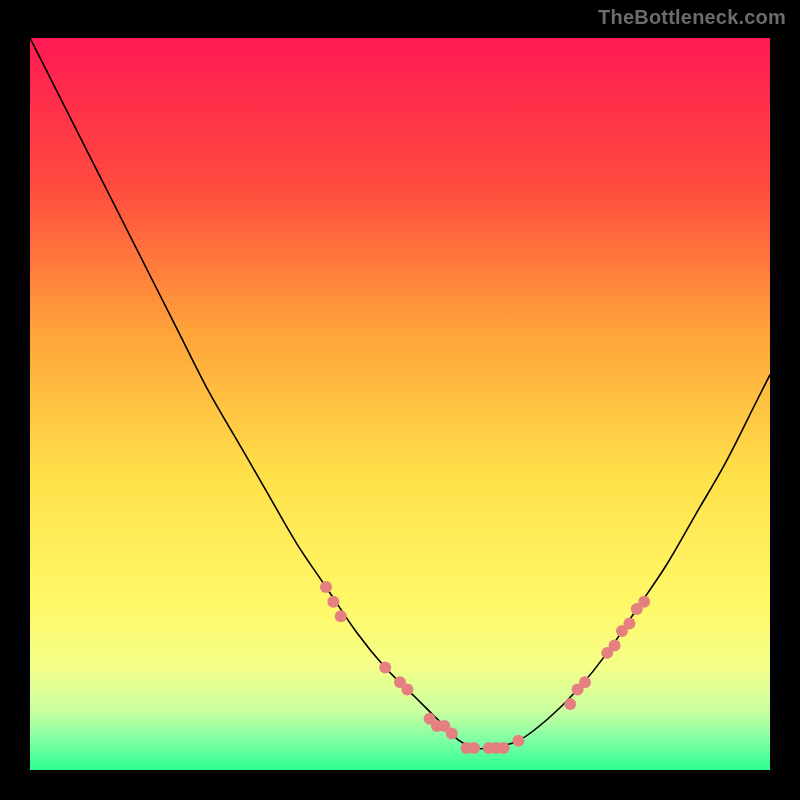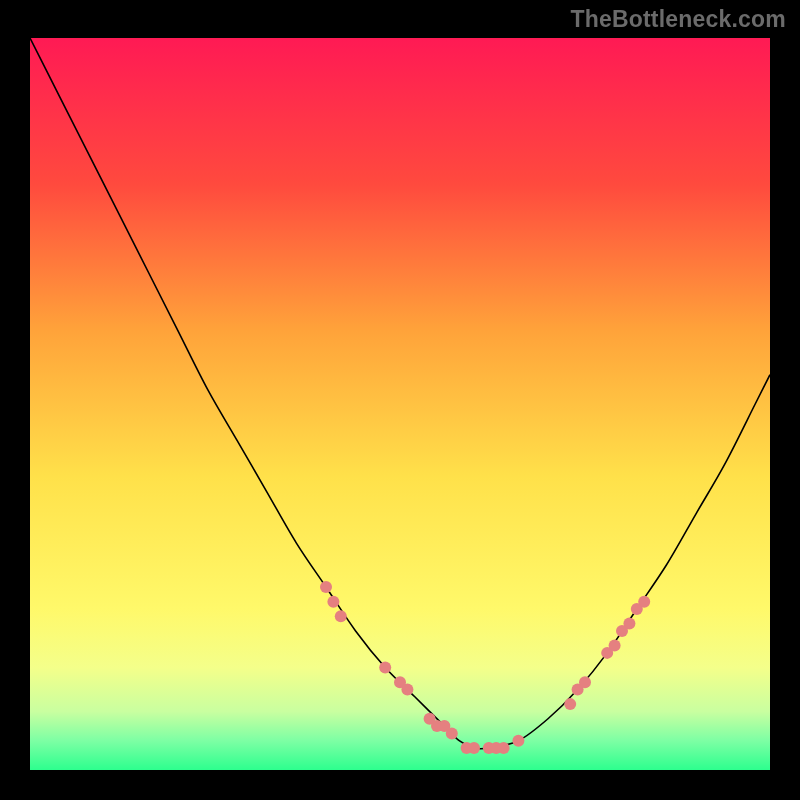--- a/index.html
+++ b/index.html
@@ -15,21 +15,21 @@
     position: relative;
     width: 800px;
     height: 800px;
     background: #000;
   }
   .watermark {
     position: absolute;
     top: 6px;
     right: 14px;
     color: #6b6b6b;
-    font-size: 23px;
+    font-size: 20px;
     font-weight: 600;
     letter-spacing: 0.2px;
     z-index: 10;
   }
   .plot-wrap {
     position: absolute;
     left: 30px;
     top: 38px;
     width: 740px;
     height: 732px;

